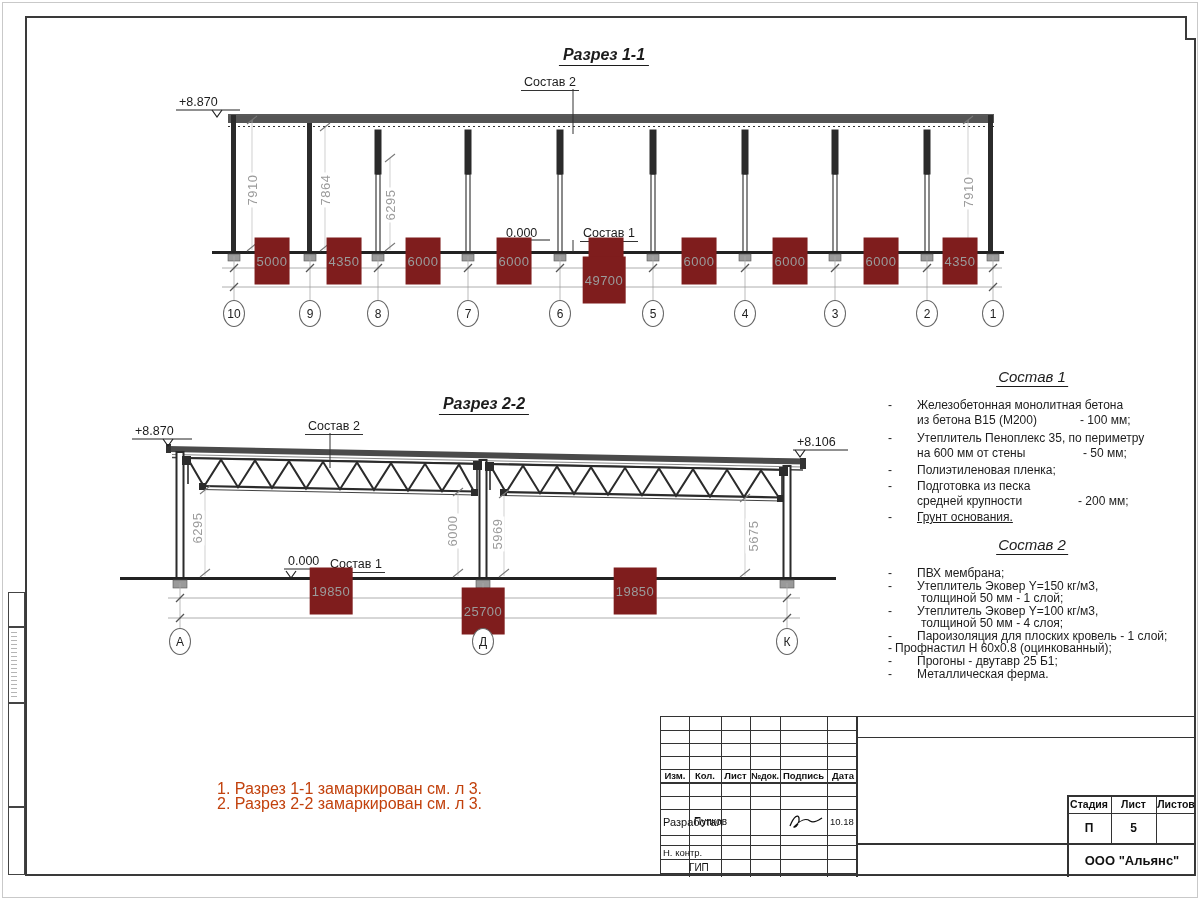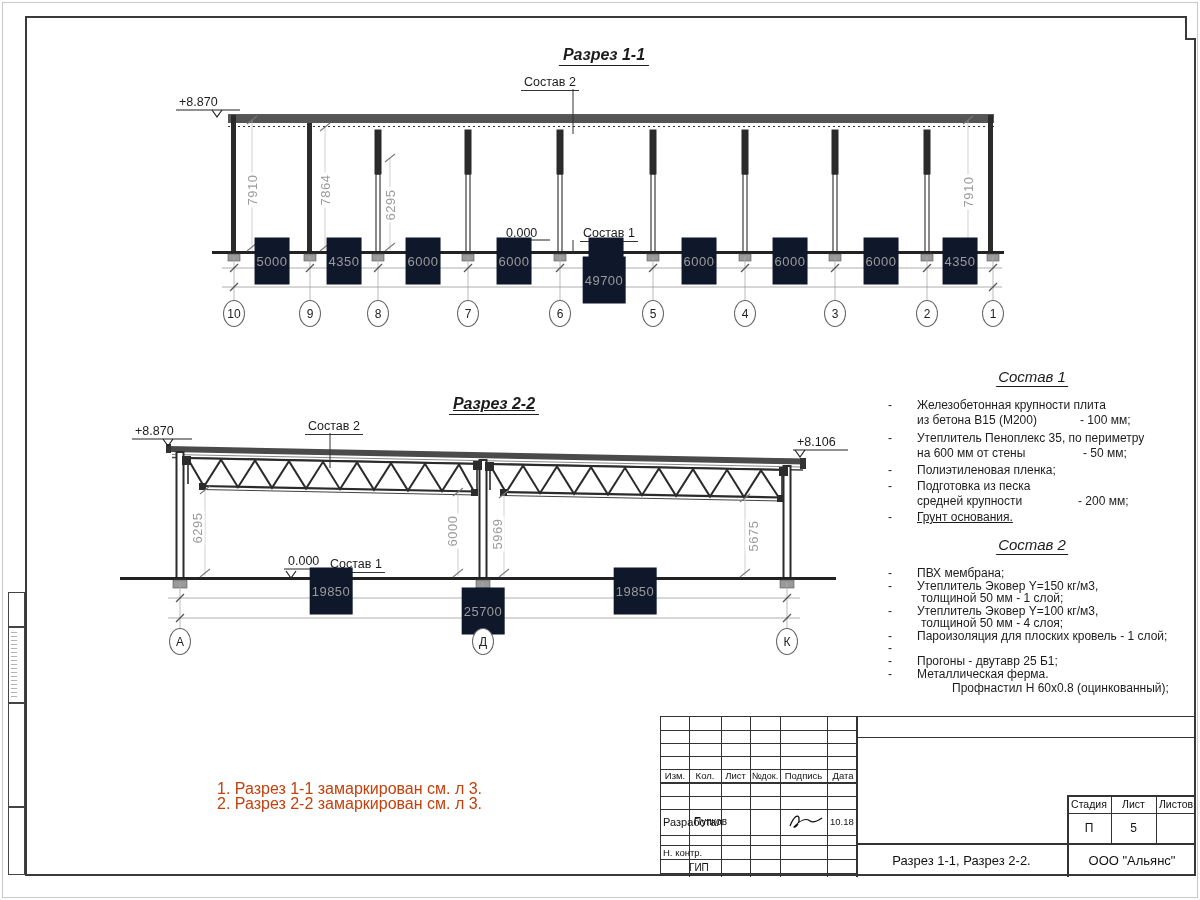--- a/index.html
+++ b/index.html
@@ -11,35 +11,35 @@
   
   .frameline{background:#3a3a3a;}
   
   .sec-title{font-size:16px;font-style:italic;font-weight:bold;border-bottom:1.2px solid #1c1c1c;
              padding:0 4px 1px 4px;white-space:nowrap;transform:translateX(-50%);}
   .sostav-title{font-size:15px;font-style:italic;border-bottom:1px solid #1c1c1c;
                 padding:0 2px 1px 2px;white-space:nowrap;transform:translateX(-50%);}
   .lvl{font-size:12.5px;color:#1c1c1c;white-space:nowrap;}
   .lbl{font-size:12.5px;color:#1c1c1c;white-space:nowrap;border-bottom:1px solid #333;padding:0 3px 1px 3px;}
   .dim{font-size:13px;color:#9b9b9b;white-space:nowrap;transform:translate(-50%,-50%);
-       background:#0f172a;padding:16px 2px;letter-spacing:0.5px;}
+       background:#7f1d1d;padding:16px 2px;letter-spacing:0.5px;}
   .dimv{font-size:13px;color:#9b9b9b;white-space:nowrap;background:#fff;padding:0 2px;letter-spacing:0.5px;
         transform:translate(-50%,-50%) rotate(-90deg);}
   .bubble{width:20px;height:25px;border:1px solid #666;border-radius:50%;background:#fff;
           display:flex;align-items:center;justify-content:center;font-size:12px;color:#222;
           transform:translate(-50%,0);}
   .note{font-size:16px;color:#c2410c;white-space:nowrap;}
   .li-dash{font-size:12px;color:#1c1c1c;}
   .li-txt{font-size:12px;color:#1c1c1c;white-space:nowrap;}
   
   #tb{left:660px;top:716px;width:535px;height:160px;border:1.5px solid #333;box-sizing:border-box;}
   .tbline{position:absolute;background:#333;}
   .tbtxt{position:absolute;font-size:10px;color:#111;white-space:nowrap;}
   .tbcell{position:absolute;display:flex;align-items:center;justify-content:center;
-          font-size:10.5px;color:#111;white-space:nowrap;}
+          font-size:10.5px;color:#111;white-space:nowrap;font-weight:bold;}
   
   .marg{border:1px solid #444;box-sizing:border-box;background:#fff;}
   .textmarks{background:repeating-linear-gradient(#777 0 1.5px, transparent 1.5px 4px);opacity:.55;}
 </style>
 </head>
 <body>
 
 <div id="sheet">
 
   <div class="abs" id="outer-border"></div>
@@ -279,21 +279,21 @@
   <div class="abs bubble" style="left:310px;top:300px;">9</div>
   <div class="abs bubble" style="left:378px;top:300px;">8</div>
   <div class="abs bubble" style="left:468px;top:300px;">7</div>
   <div class="abs bubble" style="left:560px;top:300px;">6</div>
   <div class="abs bubble" style="left:653px;top:300px;">5</div>
   <div class="abs bubble" style="left:745px;top:300px;">4</div>
   <div class="abs bubble" style="left:835px;top:300px;">3</div>
   <div class="abs bubble" style="left:927px;top:300px;">2</div>
   <div class="abs bubble" style="left:993px;top:300px;">1</div>
 
-  <div class="abs sec-title" style="left:494px;top:395px;text-decoration:underline;">Разрез 2-2</div>
+  <div class="abs sec-title" style="left:484px;top:395px;">Разрез 2-2</div>
   <div class="abs lvl" style="left:135px;top:424px;">+8.870</div>
   <div class="abs lvl" style="left:797px;top:435px;">+8.106</div>
   <div class="abs lvl" style="left:288px;top:554px;">0.000</div>
   <div class="abs lbl" style="left:305px;top:419px;">Состав 2</div>
   <div class="abs lbl" style="left:327px;top:557px;">Состав 1</div>
 
   <span class="abs dimv" style="left:197px;top:528px;">6295</span>
   <span class="abs dimv" style="left:452px;top:531px;">6000</span>
   <span class="abs dimv" style="left:497px;top:534px;">5969</span>
   <span class="abs dimv" style="left:753px;top:536px;">5675</span>
@@ -301,21 +301,21 @@
   <span class="abs dim" style="left:331px;top:591px;">19850</span>
   <span class="abs dim" style="left:635px;top:591px;">19850</span>
   <span class="abs dim" style="left:483px;top:611px;">25700</span>
 
   <div class="abs bubble" style="left:180px;top:628px;">А</div>
   <div class="abs bubble" style="left:483px;top:628px;">Д</div>
   <div class="abs bubble" style="left:787px;top:628px;">К</div>
 
   <div class="abs sostav-title" style="left:1032px;top:368px;">Состав 1</div>
   <span class="abs li-dash" style="left:888px;top:398px;">-</span>
-  <span class="abs li-txt" style="left:917px;top:398px;">Железобетонная  крупности плита</span>
+  <span class="abs li-txt" style="left:917px;top:398px;">Железобетонная  монолитная бетона</span>
   <span class="abs li-txt" style="left:917px;top:413px;">из бетона В15 (М200)</span>
   <span class="abs li-txt" style="left:1080px;top:413px;">- 100 мм;</span>
   <span class="abs li-dash" style="left:888px;top:431px;">-</span>
   <span class="abs li-txt" style="left:917px;top:431px;">Утеплитель Пеноплекс 35, по периметру</span>
   <span class="abs li-txt" style="left:917px;top:446px;">на 600 мм от стены</span>
   <span class="abs li-txt" style="left:1083px;top:446px;">- 50 мм;</span>
   <span class="abs li-dash" style="left:888px;top:463px;">-</span>
   <span class="abs li-txt" style="left:917px;top:463px;">Полиэтиленовая пленка;</span>
   <span class="abs li-dash" style="left:888px;top:479px;">-</span>
   <span class="abs li-txt" style="left:917px;top:479px;">Подготовка из песка</span>
@@ -329,21 +329,21 @@
   <span class="abs li-txt" style="left:917px;top:566px;">ПВХ мембрана;</span>
   <span class="abs li-dash" style="left:888px;top:579px;">-</span>
   <span class="abs li-txt" style="left:917px;top:579px;">Утеплитель Эковер Y=150 кг/м3,</span>
   <span class="abs li-txt" style="left:921px;top:591px;">толщиной 50 мм - 1 слой;</span>
   <span class="abs li-dash" style="left:888px;top:604px;">-</span>
   <span class="abs li-txt" style="left:917px;top:604px;">Утеплитель Эковер Y=100 кг/м3,</span>
   <span class="abs li-txt" style="left:921px;top:616px;">толщиной 50 мм - 4 слоя;</span>
   <span class="abs li-dash" style="left:888px;top:629px;">-</span>
   <span class="abs li-txt" style="left:917px;top:629px;">Пароизоляция для плоских кровель - 1 слой;</span>
   <span class="abs li-dash" style="left:888px;top:641px;">-</span>
-  <span class="abs li-txt" style="left:952px;top:641px;margin-top:40px;">Профнастил Н 60х0.8 (оцинкованный);</span>
+  <span class="abs li-txt" style="left:895px;top:641px;">Профнастил Н 60х0.8 (оцинкованный);</span>
   <span class="abs li-dash" style="left:888px;top:654px;">-</span>
   <span class="abs li-txt" style="left:917px;top:654px;">Прогоны - двутавр 25 Б1;</span>
   <span class="abs li-dash" style="left:888px;top:667px;">-</span>
   <span class="abs li-txt" style="left:917px;top:667px;">Металлическая ферма.</span>
 
   <div class="abs note" style="left:217px;top:780px;">1. Разрез 1-1 замаркирован см. л 3.</div>
   <div class="abs note" style="left:217px;top:795px;">2. Разрез 2-2 замаркирован см. л 3.</div>
 
   <div class="abs" id="tb">
 
@@ -391,17 +391,16 @@
     <div class="tbtxt" style="left:2px;top:130px;font-size:9.5px;">Н. контр.</div>
     <div class="tbtxt" style="left:2px;top:145px;font-size:10px;padding-left:26px;">ГИП</div>
 
     <div class="tbcell" style="left:406px;top:78px;width:44px;height:18px;font-size:10.5px;">Стадия</div>
     <div class="tbcell" style="left:450px;top:78px;width:45px;height:18px;font-size:10.5px;">Лист</div>
     <div class="tbcell" style="left:495px;top:78px;width:40px;height:18px;font-size:10.5px;">Листов</div>
     <div class="tbcell" style="left:406px;top:96px;width:44px;height:30px;font-size:12px;">П</div>
     <div class="tbcell" style="left:450px;top:96px;width:45px;height:30px;font-size:12px;">5</div>
     <div class="tbcell" style="left:495px;top:96px;width:40px;height:30px;font-size:12px;"></div>
 
-    <div class="tbcell" style="left:195px;top:127px;width:211px;height:33px;font-size:13px;">Разрез 1-1, Разрез 2-2.</div>
     <div class="tbcell" style="left:407px;top:127px;width:128px;height:33px;font-size:13px;">ООО "Альянс"</div>
   </div>
 
 </div>
 
 </body></html>

